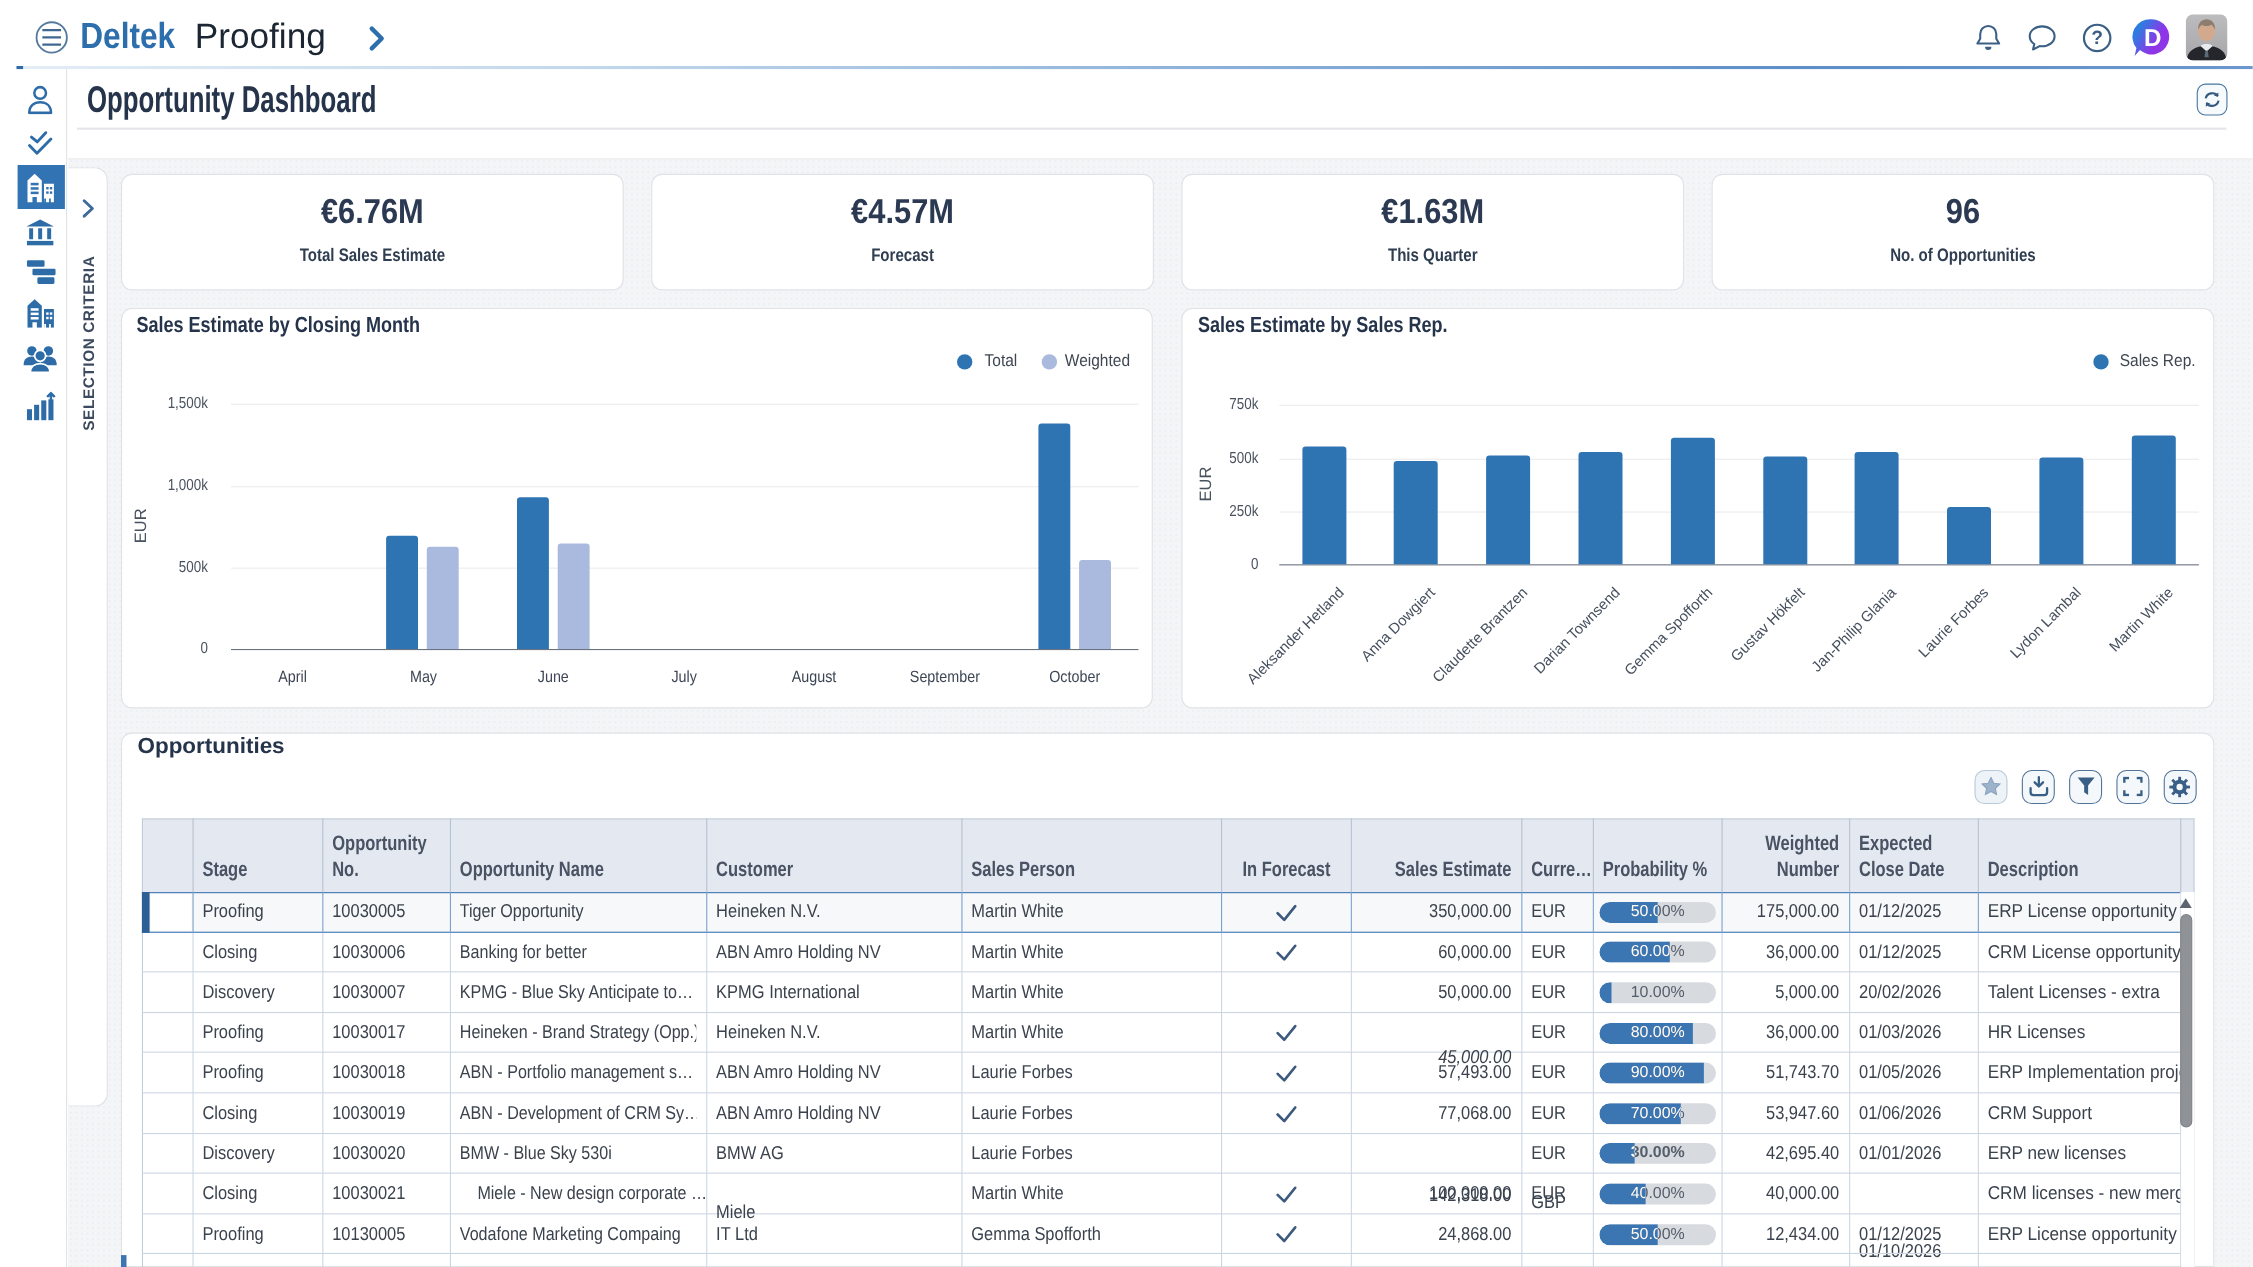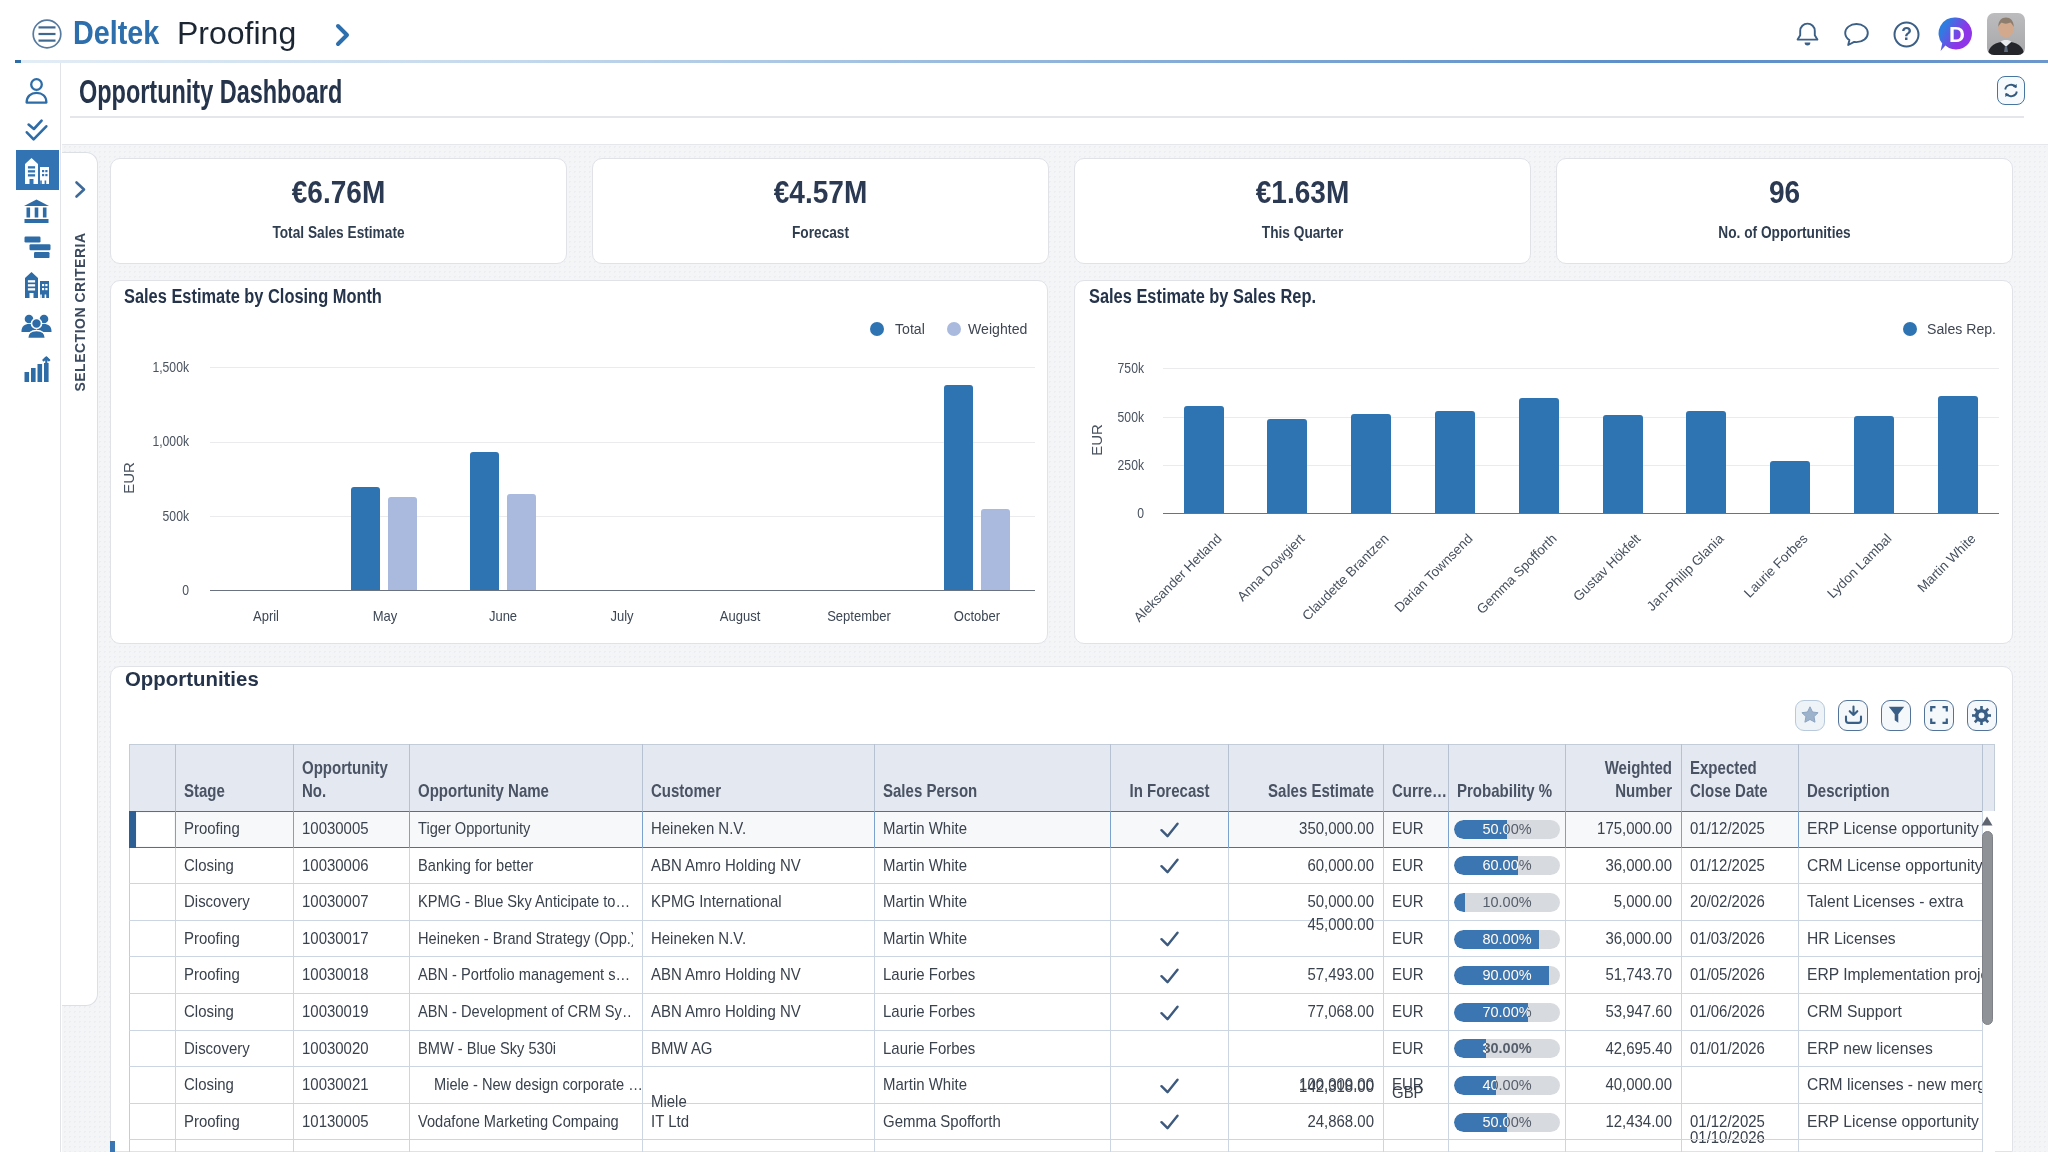--- a/index.html
+++ b/index.html
@@ -443,21 +443,21 @@
   </div>
 <div class="abs" style="left:651px;top:920.8px;width:214px;height:36.6px;overflow:hidden;">
     <div style="position:absolute;left:0;top:0;width:428px;height:36.6px;line-height:36.6px;font-size:17px;color:#3a424d;text-align:left;white-space:nowrap;transform:scaleX(0.88);transform-origin:0 50%;">Heineken N.V.</div>
   </div>
 <div class="abs" style="left:883px;top:920.8px;width:218px;height:36.6px;overflow:hidden;">
     <div style="position:absolute;left:0;top:0;width:436px;height:36.6px;line-height:36.6px;font-size:17px;color:#3a424d;text-align:left;white-space:nowrap;transform:scaleX(0.88);transform-origin:0 50%;">Martin White</div>
   </div>
 <div class="abs" style="left:1110px;top:920.8px;width:118px;height:36.6px;line-height:36.6px;font-size:17px;color:#3a424d;text-align:center;"><svg width="19" height="16" viewBox="0 0 19 16" style="vertical-align:middle">
       <path d="M1.5 8.2 L7.5 14.2 L17.5 1.8" fill="none" stroke="#3d5a7e" stroke-width="2.4" stroke-linecap="round" stroke-linejoin="round"></path>
     </svg></div>
-<div class="abs" style="left:1237px;top:907px;width:137px;height:36.6px;overflow:hidden;">
+<div class="abs" style="left:1237px;top:943px;width:137px;height:36.6px;overflow:hidden;font-style:italic;">
     <div style="position:absolute;right:0;top:0;width:274px;height:36.6px;line-height:36.6px;font-size:17px;color:#3a424d;text-align:right;white-space:nowrap;transform:scaleX(0.88);transform-origin:100% 50%;">45,000.00</div>
   </div>
 <div class="abs" style="left:1392px;top:920.8px;width:47px;height:36.6px;overflow:hidden;">
     <div style="position:absolute;left:0;top:0;width:94px;height:36.6px;line-height:36.6px;font-size:17px;color:#3a424d;text-align:left;white-space:nowrap;transform:scaleX(0.88);transform-origin:0 50%;">EUR</div>
   </div>
 <div class="abs" style="left:1454px;top:929.5999999999999px;width:106px;height:19px;border-radius:10px;background:#d7dade;overflow:hidden;">
     <div style="position:absolute;left:0;top:0;bottom:0;width:85px;background:#3b76b2;border-radius:10px 0 0 10px;"></div>
     <div style="position:absolute;left:0;top:0;width:106px;height:19px;line-height:18px;text-align:center;font-size:14.5px;color:#555e6b;">80.00%</div>
     <div style="position:absolute;left:0;top:0;width:106px;height:19px;line-height:18px;text-align:center;font-size:14.5px;color:#fff;clip-path:inset(0 21px 0 0);">80.00%</div>
   </div>

